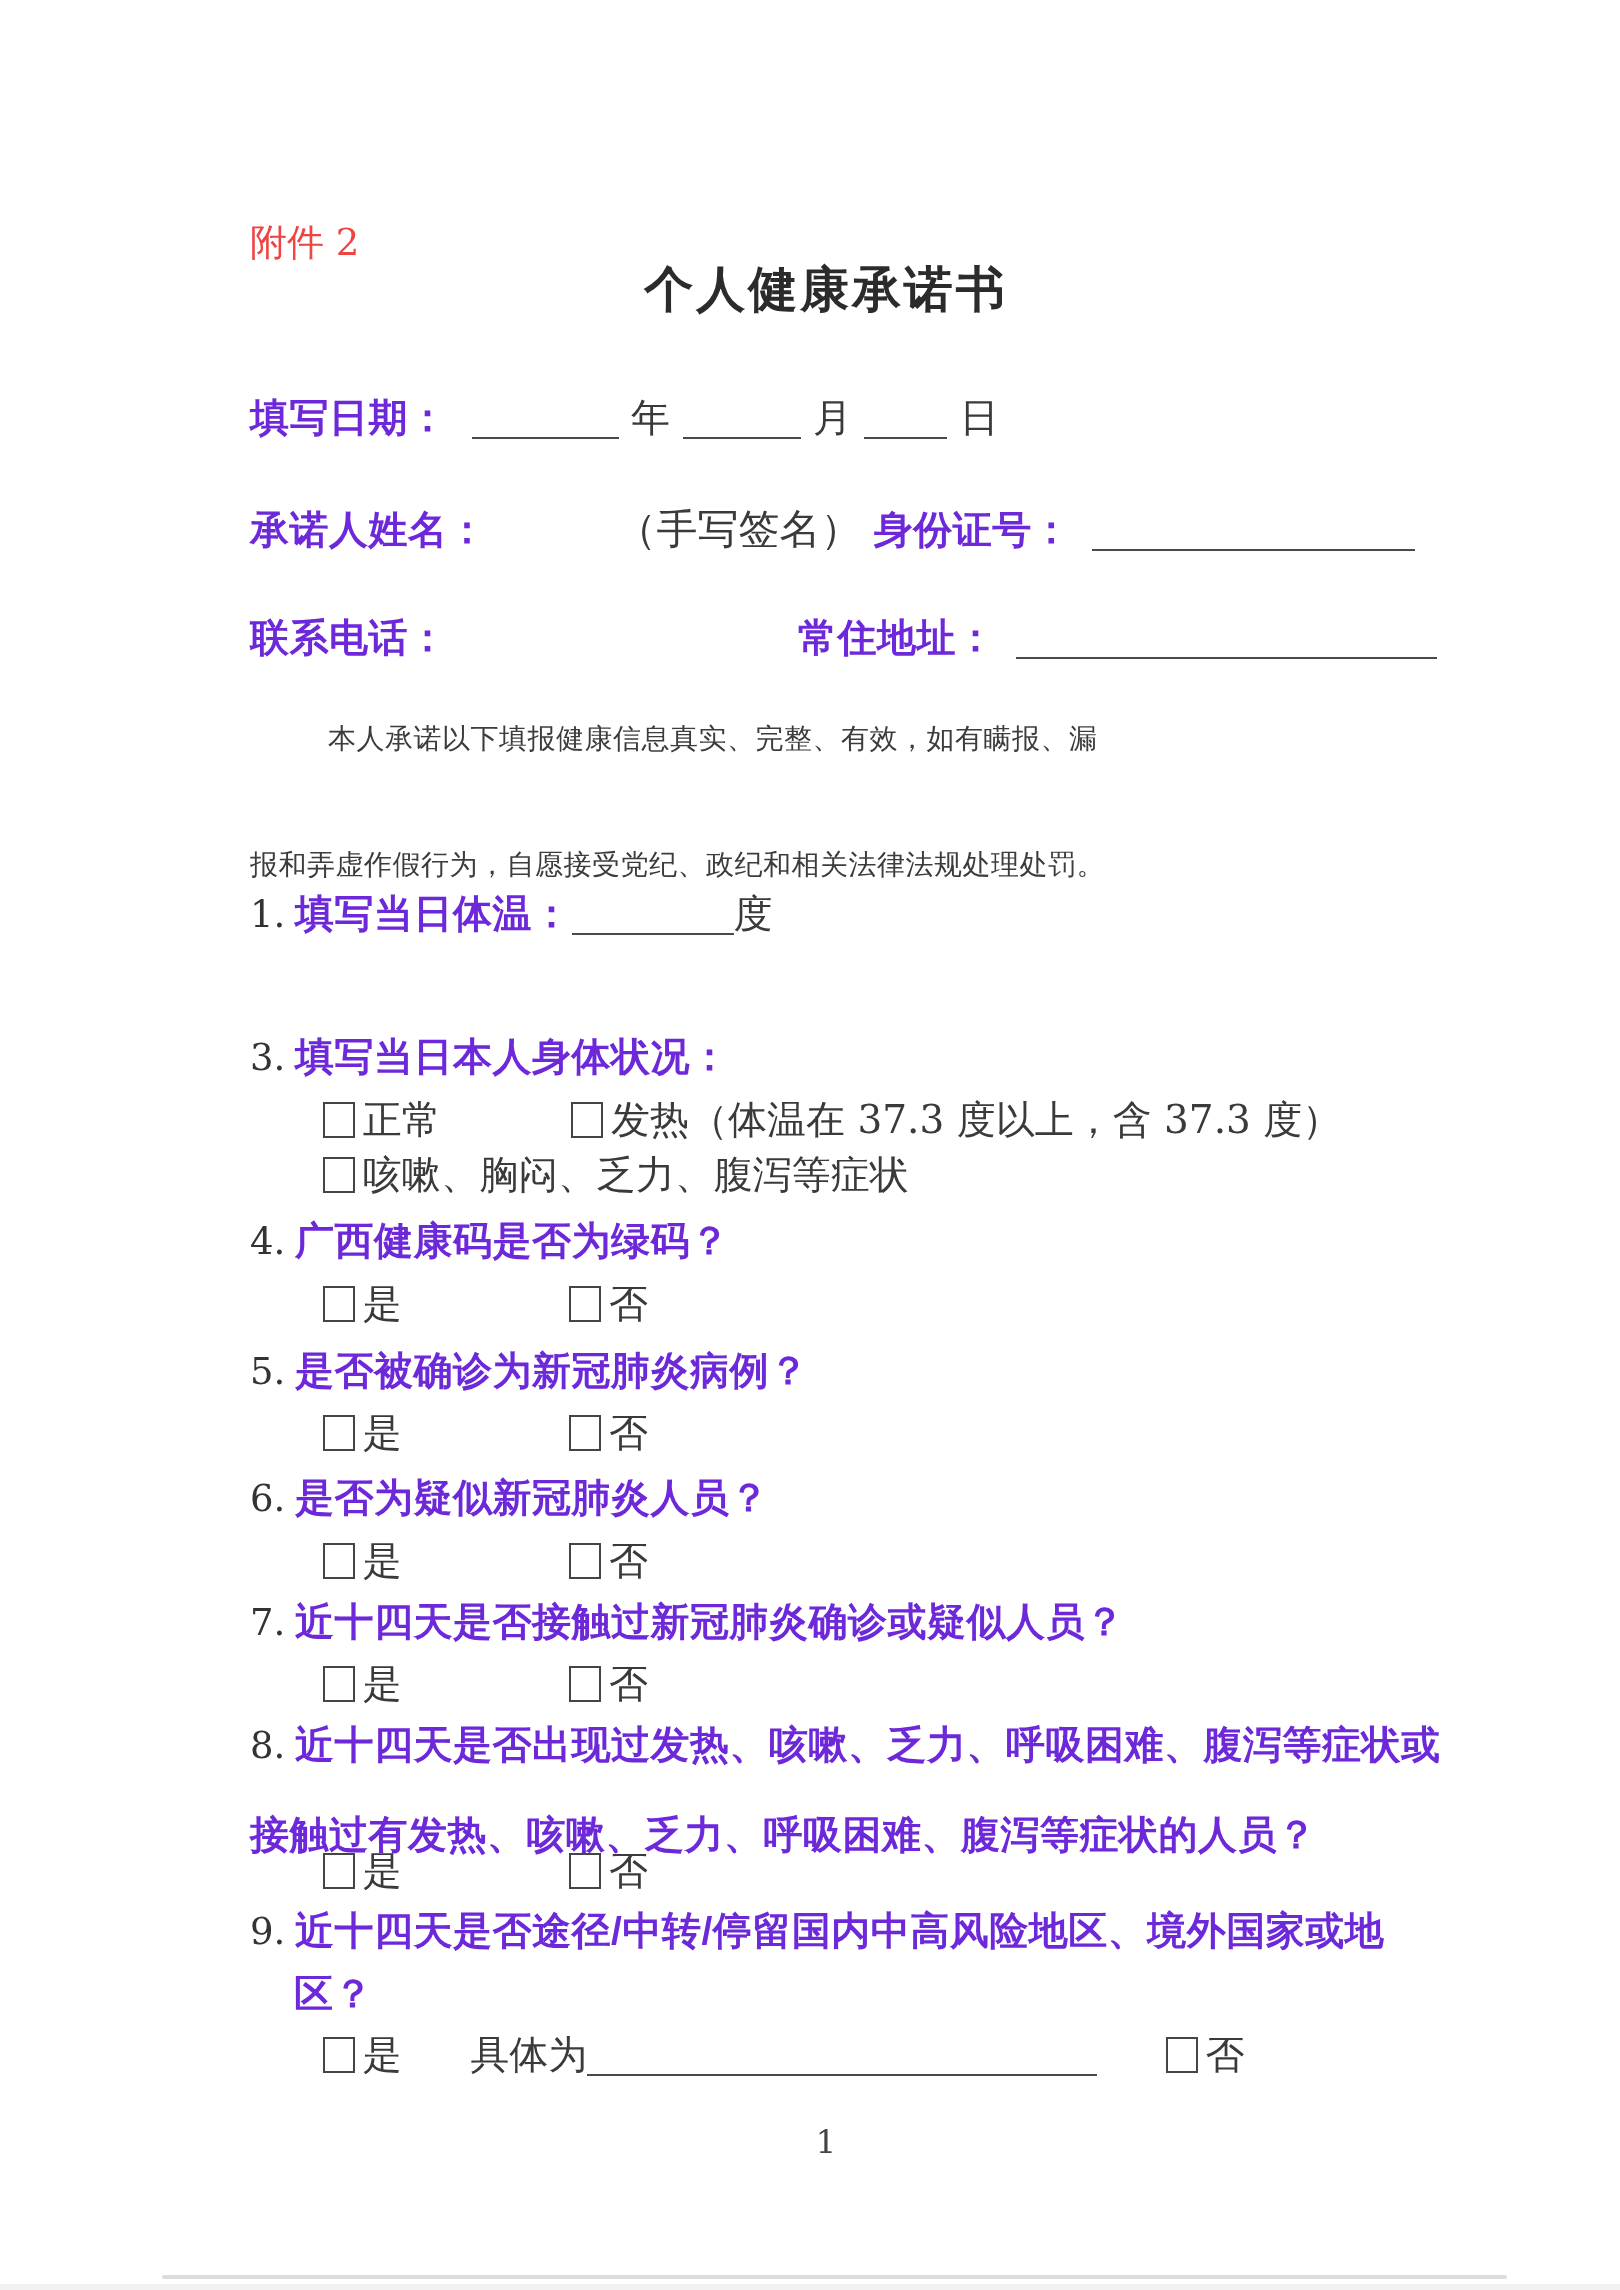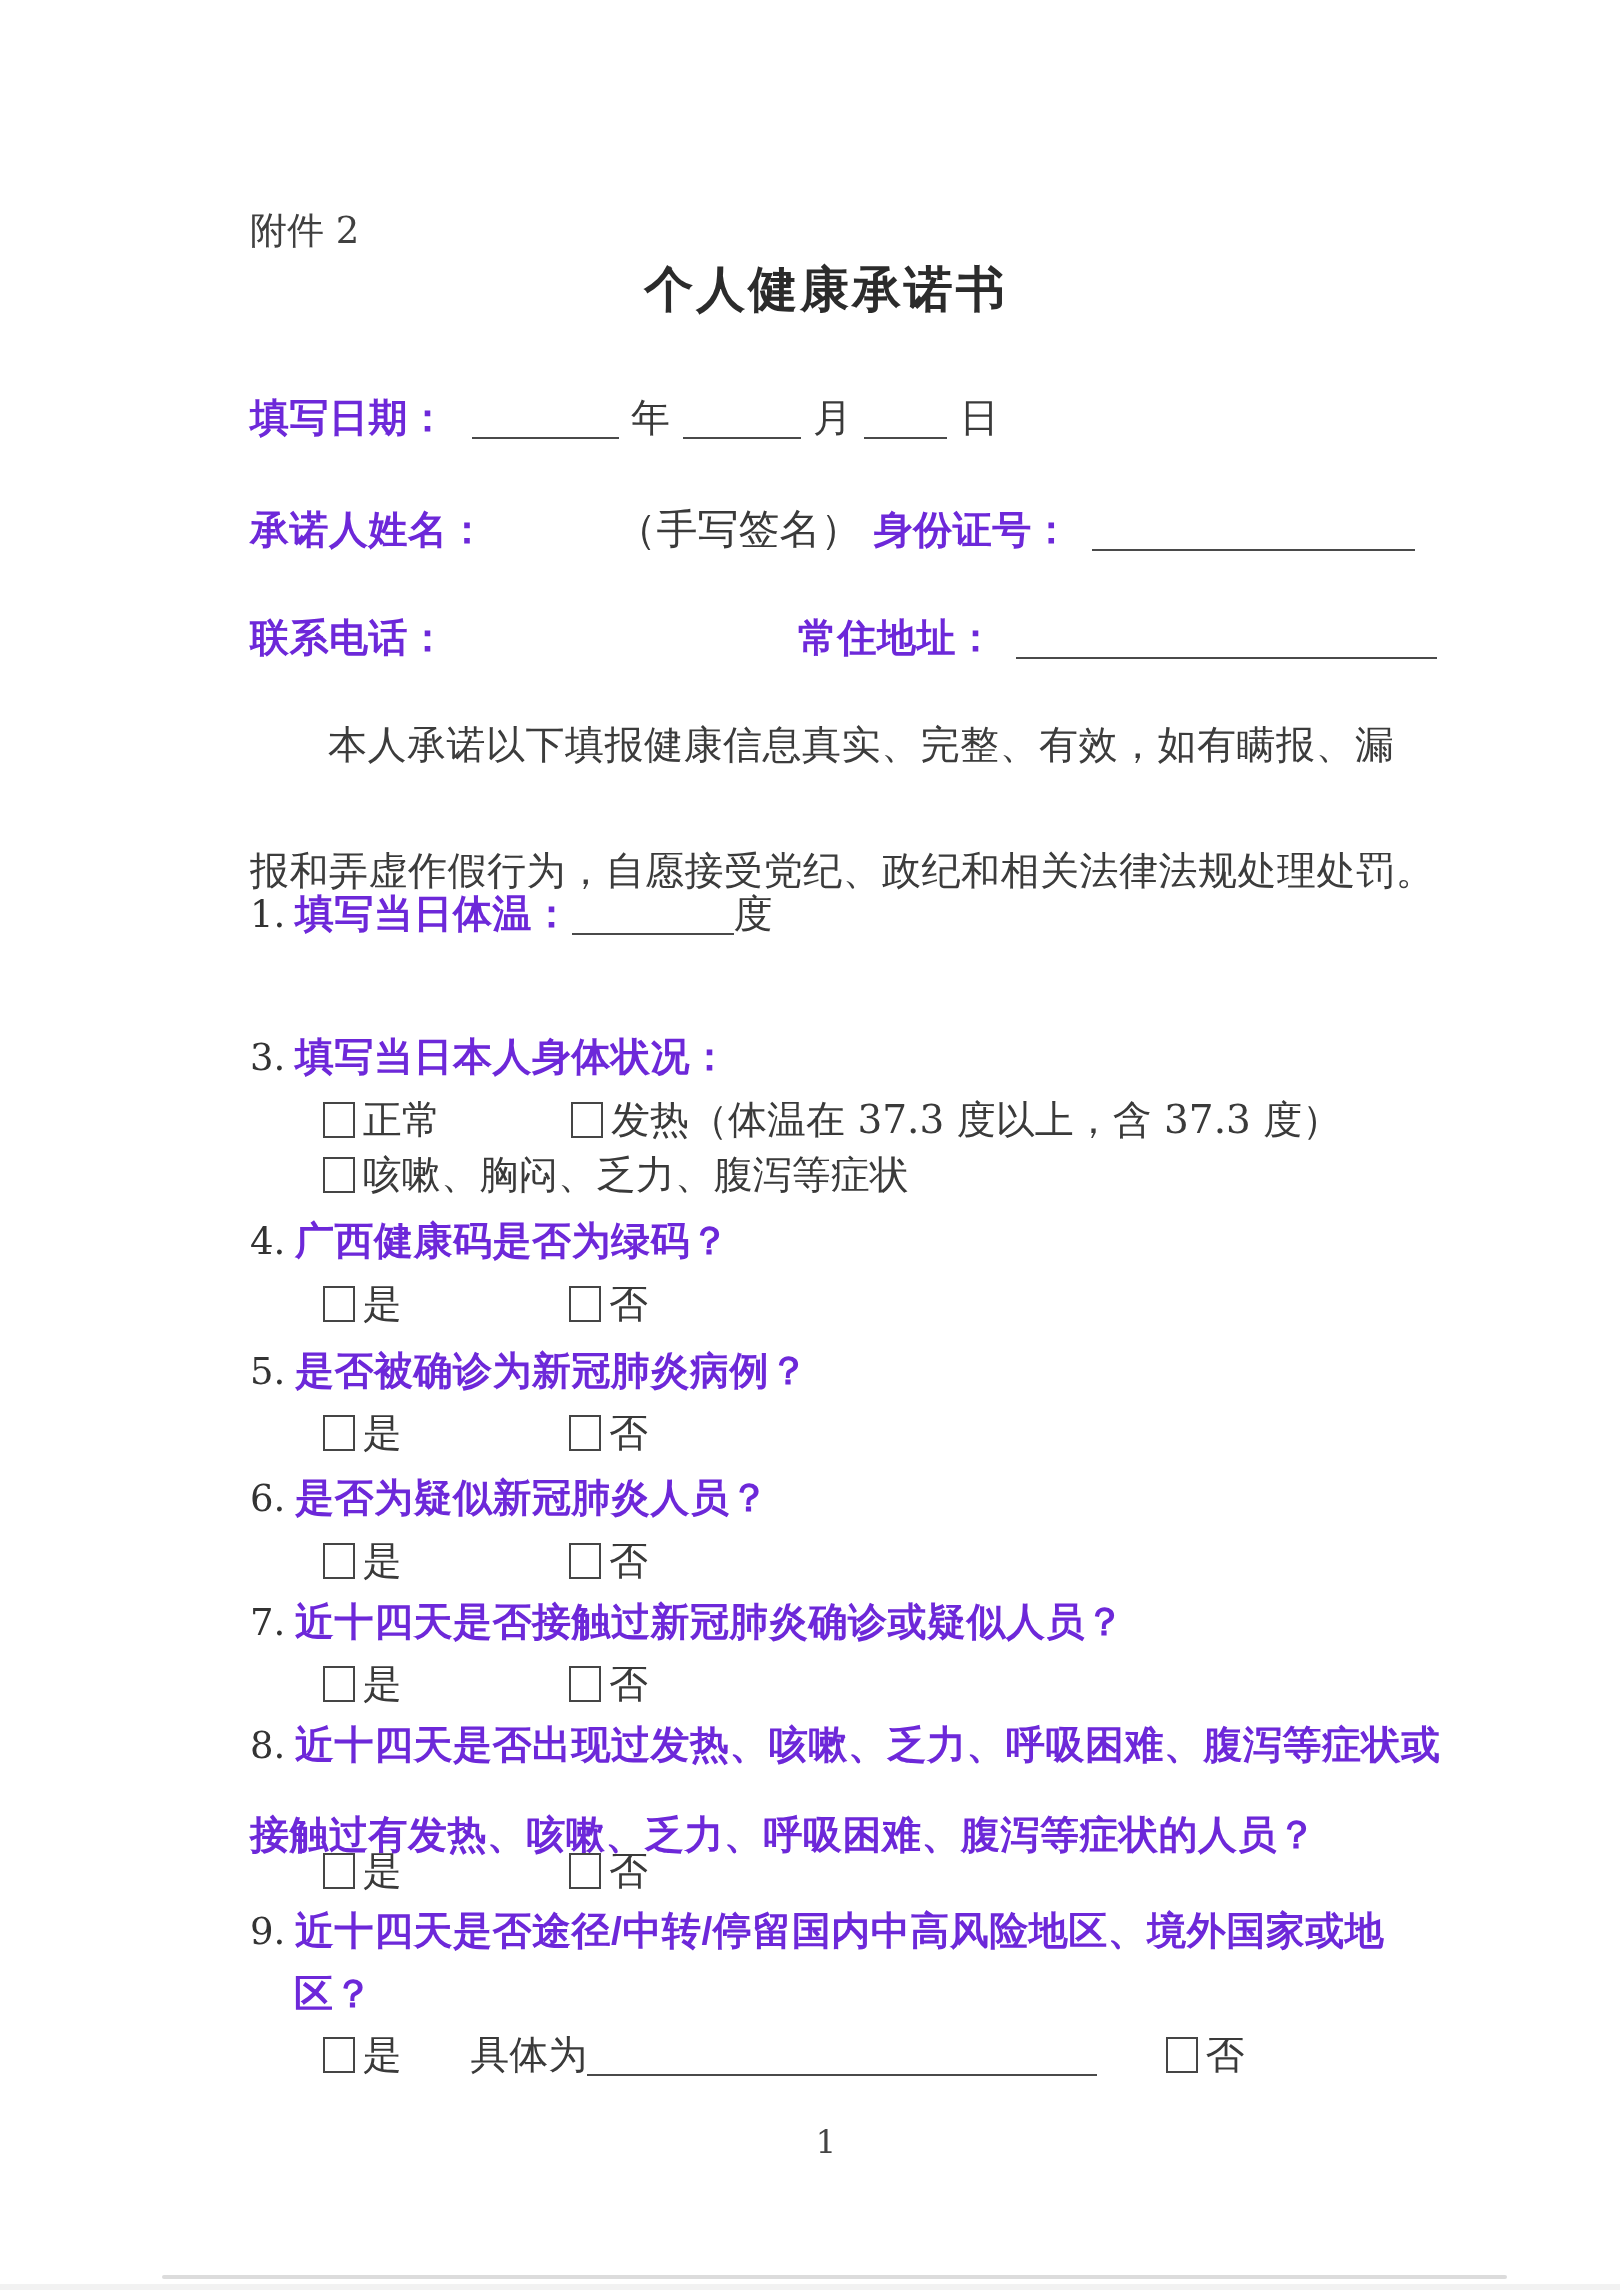--- a/index.html
+++ b/index.html
@@ -9,26 +9,26 @@
   }
   .row{position:absolute;left:250px;white-space:nowrap;font-size:39px;line-height:1.25;}
   .b{font-family:"Liberation Sans",sans-serif;font-weight:700;color:#6d28d9;letter-spacing:0.5px;}
   .r{font-family:"DejaVu Serif",serif;font-weight:400;color:#3a3a3a;}
   .num{font-family:"DejaVu Serif",serif;font-weight:400;font-size:37px;color:#333333;margin-right:9.8px;}
   .blank{display:inline-block;border-bottom:2.9px solid #4a4a4a;height:41px;vertical-align:-7.8px;}
   .cb{
     display:inline-block;width:32px;height:36px;border:2.9px solid #454545;
     box-sizing:border-box;background:#ffffff;vertical-align:-4.9px;margin-right:7.8px;
   }
-  .attachment{position:absolute;left:250px;top:206px;font-size:37px;color:#404040;}
+  .attachment{position:absolute;left:250px;top:218px;font-size:37px;color:#ef4444;}
   .title{
     position:absolute;left:250px;top:257px;width:1152px;margin:0;text-align:center;
     font-family:"DejaVu Serif",serif;font-weight:700;font-size:49px;color:#2b2b2b;letter-spacing:2.9px;
   }
-  .pledge{font-size:39px;letter-spacing:0.5px;color:#3c3c3c;}
+  .pledge{font-size:28px;letter-spacing:0.5px;color:#3c3c3c;}
   .indent1{padding-left:78px;}
   .pagenum{
     position:absolute;left:250px;top:2123px;width:1152px;text-align:center;
     font-size:32px;color:#444444;
   }
   .smudge{
     position:absolute;left:162px;right:113px;bottom:11.8px;height:3.9px;
     background:#dcdcdc;border-radius:2px;
   }
   .smudge2{

